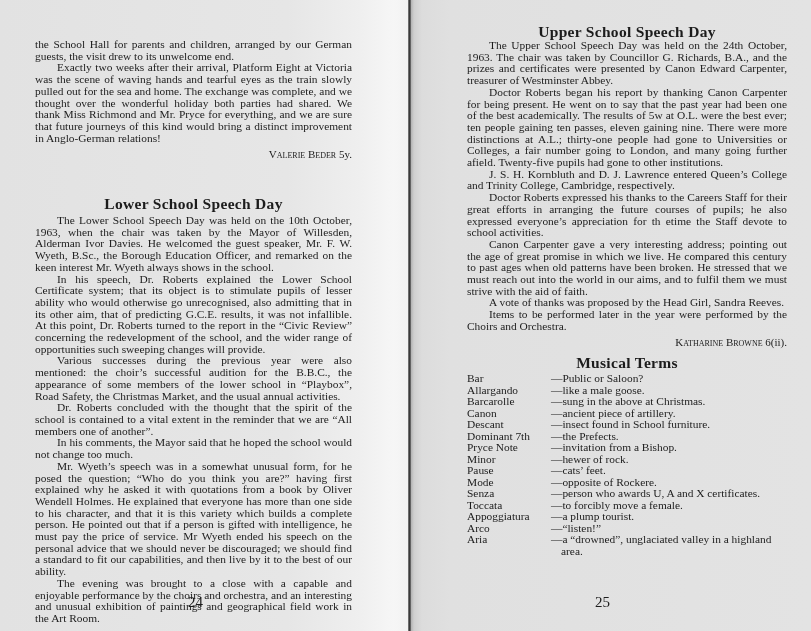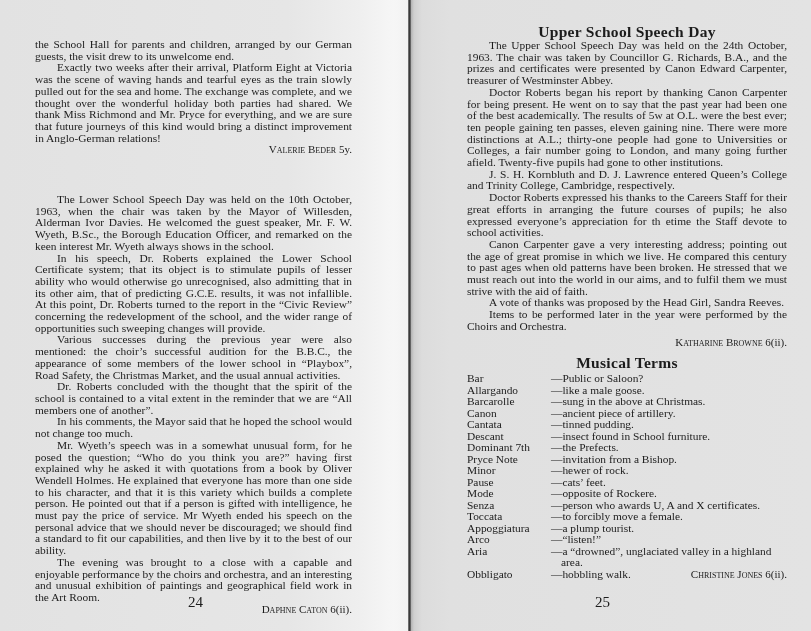--- a/index.html
+++ b/index.html
@@ -28,40 +28,41 @@
   }
   .left-body { position: absolute; left: 35px; width: 317px; top: 39px; }
   .right-body { position: absolute; left: 57px; width: 320px; top: 24px; }
   p { margin: 0; text-align: justify; }
   p.indent { text-indent: 22px; }
   .heading {
     font-weight: bold; text-align: center; font-size: 15.5px; letter-spacing: 0.3px;
     line-height: 16px; margin: 0;
   }
   .sig {
-    text-align: right; font-variant: small-caps; font-size: 11px; 
+    text-align: right; font-variant: small-caps; font-size: 11px; margin-top: 5px;
   }
   .sig span { font-variant: normal; }
   .folio { position: absolute; font-size: 15px; }
   .terms { width: 100%; border-collapse: collapse; }
   .terms td { padding: 0; vertical-align: top; line-height: 11.5px; }
   .terms td.t { width: 80px; white-space: nowrap; }
   .terms td.d { padding-left: 4px; }
   .hang { padding-left: 10px; }
 </style>
 </head>
 <body>
 
 <div class="page page-left">
   <div class="left-body">
     <p>the School Hall for parents and children, arranged by our German guests, the visit drew to its unwelcome end.</p>
     <p class="indent">Exactly two weeks after their arrival, Platform Eight at Victoria was the scene of waving hands and tearful eyes as the train slowly pulled out for the sea and home. The exchange was complete, and we thought over the wonderful holiday both parties had shared. We thank Miss Richmond and Mr. Pryce for everything, and we are sure that future journeys of this kind would bring a distinct improvement in Anglo-German relations!</p>
     <div class="sig"><span style="font-variant:small-caps">Valerie Beder</span> <span>5y.</span></div>
 
     <div style="height:35px"></div>
+    <h2 class="heading">Lower School Speech Day</h2>
     <div style="height:3px"></div>
     <p class="indent">The Lower School Speech Day was held on the 10th October, 1963, when the chair was taken by the Mayor of Willesden, Alderman Ivor Davies. He welcomed the guest speaker, Mr. F. W. Wyeth, B.Sc., the Borough Education Officer, and remarked on the keen interest Mr. Wyeth always shows in the school.</p>
     <p class="indent">In his speech, Dr. Roberts explained the Lower School Certificate system; that its object is to stimulate pupils of lesser ability who would otherwise go unrecognised, also admitting that in its other aim, that of predicting G.C.E. results, it was not infallible. At this point, Dr. Roberts turned to the report in the “Civic Review” concerning the redevelopment of the school, and the wider range of opportunities such sweeping changes will provide.</p>
     <p class="indent">Various successes during the previous year were also mentioned: the choir’s successful audition for the B.B.C., the appearance of some members of the lower school in “Playbox”, Road Safety, the Christmas Market, and the usual annual activities.</p>
     <p class="indent">Dr. Roberts concluded with the thought that the spirit of the school is contained to a vital extent in the reminder that we are “All members one of another”.</p>
     <p class="indent">In his comments, the Mayor said that he hoped the school would not change too much.</p>
     <p class="indent">Mr. Wyeth’s speech was in a somewhat unusual form, for he posed the question; “Who do you think you are?” having first explained why he asked it with quotations from a book by Oliver Wendell Holmes. He explained that everyone has more than one side to his character, and that it is this variety which builds a complete person. He pointed out that if a person is gifted with intelligence, he must pay the price of service. Mr Wyeth ended his speech on the personal advice that we should never be discouraged; we should find a standard to fit our capabilities, and then live by it to the best of our ability.</p>
     <p class="indent">The evening was brought to a close with a capable and enjoyable performance by the choirs and orchestra, and an interesting and unusual exhibition of paintings and geographical field work in the Art Room.</p>
     <div class="sig"><span style="font-variant:small-caps">Daphne Caton</span> <span>6(ii).</span></div>
   </div>
@@ -95,24 +96,20 @@
           </tr>
       <tr>
             <td class="t">Barcarolle</td>
             <td class="d">—sung in the above at Christmas.</td>
           </tr>
       <tr>
             <td class="t">Canon</td>
             <td class="d">—ancient piece of artillery.</td>
           </tr>
       <tr>
-            <td class="t">Cantata</td>
-            <td class="d">—tinned pudding.</td>
-          </tr>
-      <tr>
             <td class="t">Descant</td>
             <td class="d">—insect found in School furniture.</td>
           </tr>
       <tr>
             <td class="t">Dominant 7th</td>
             <td class="d">—the Prefects.</td>
           </tr>
       <tr>
             <td class="t">Pryce Note</td>
             <td class="d">—invitation from a Bishop.</td>
@@ -142,23 +139,19 @@
             <td class="d">—a plump tourist.</td>
           </tr>
       <tr>
             <td class="t">Arco</td>
             <td class="d">—“listen!”</td>
           </tr>
       <tr>
             <td class="t">Aria</td>
             <td class="d"><span>—a “drowned”, unglaciated valley in a highland</span><br><span class="hang">area.</span></td>
           </tr>
-      <tr>
-            <td class="t">Obbligato</td>
-            <td class="d" style="position:relative;"><span>—hobbling walk.</span><span class="sig" style="position:absolute; right:0; top:0; margin:0;"><span style="font-variant:small-caps">Christine Jones</span> <span>6(ii).</span></span></td>
-          </tr>
     </tbody>
       </table>
   </div>
   <div class="folio" style="left:185px; top:597px;">25</div>
 </div>
 
 <div class="gutter"></div>
 
 </body></html>

